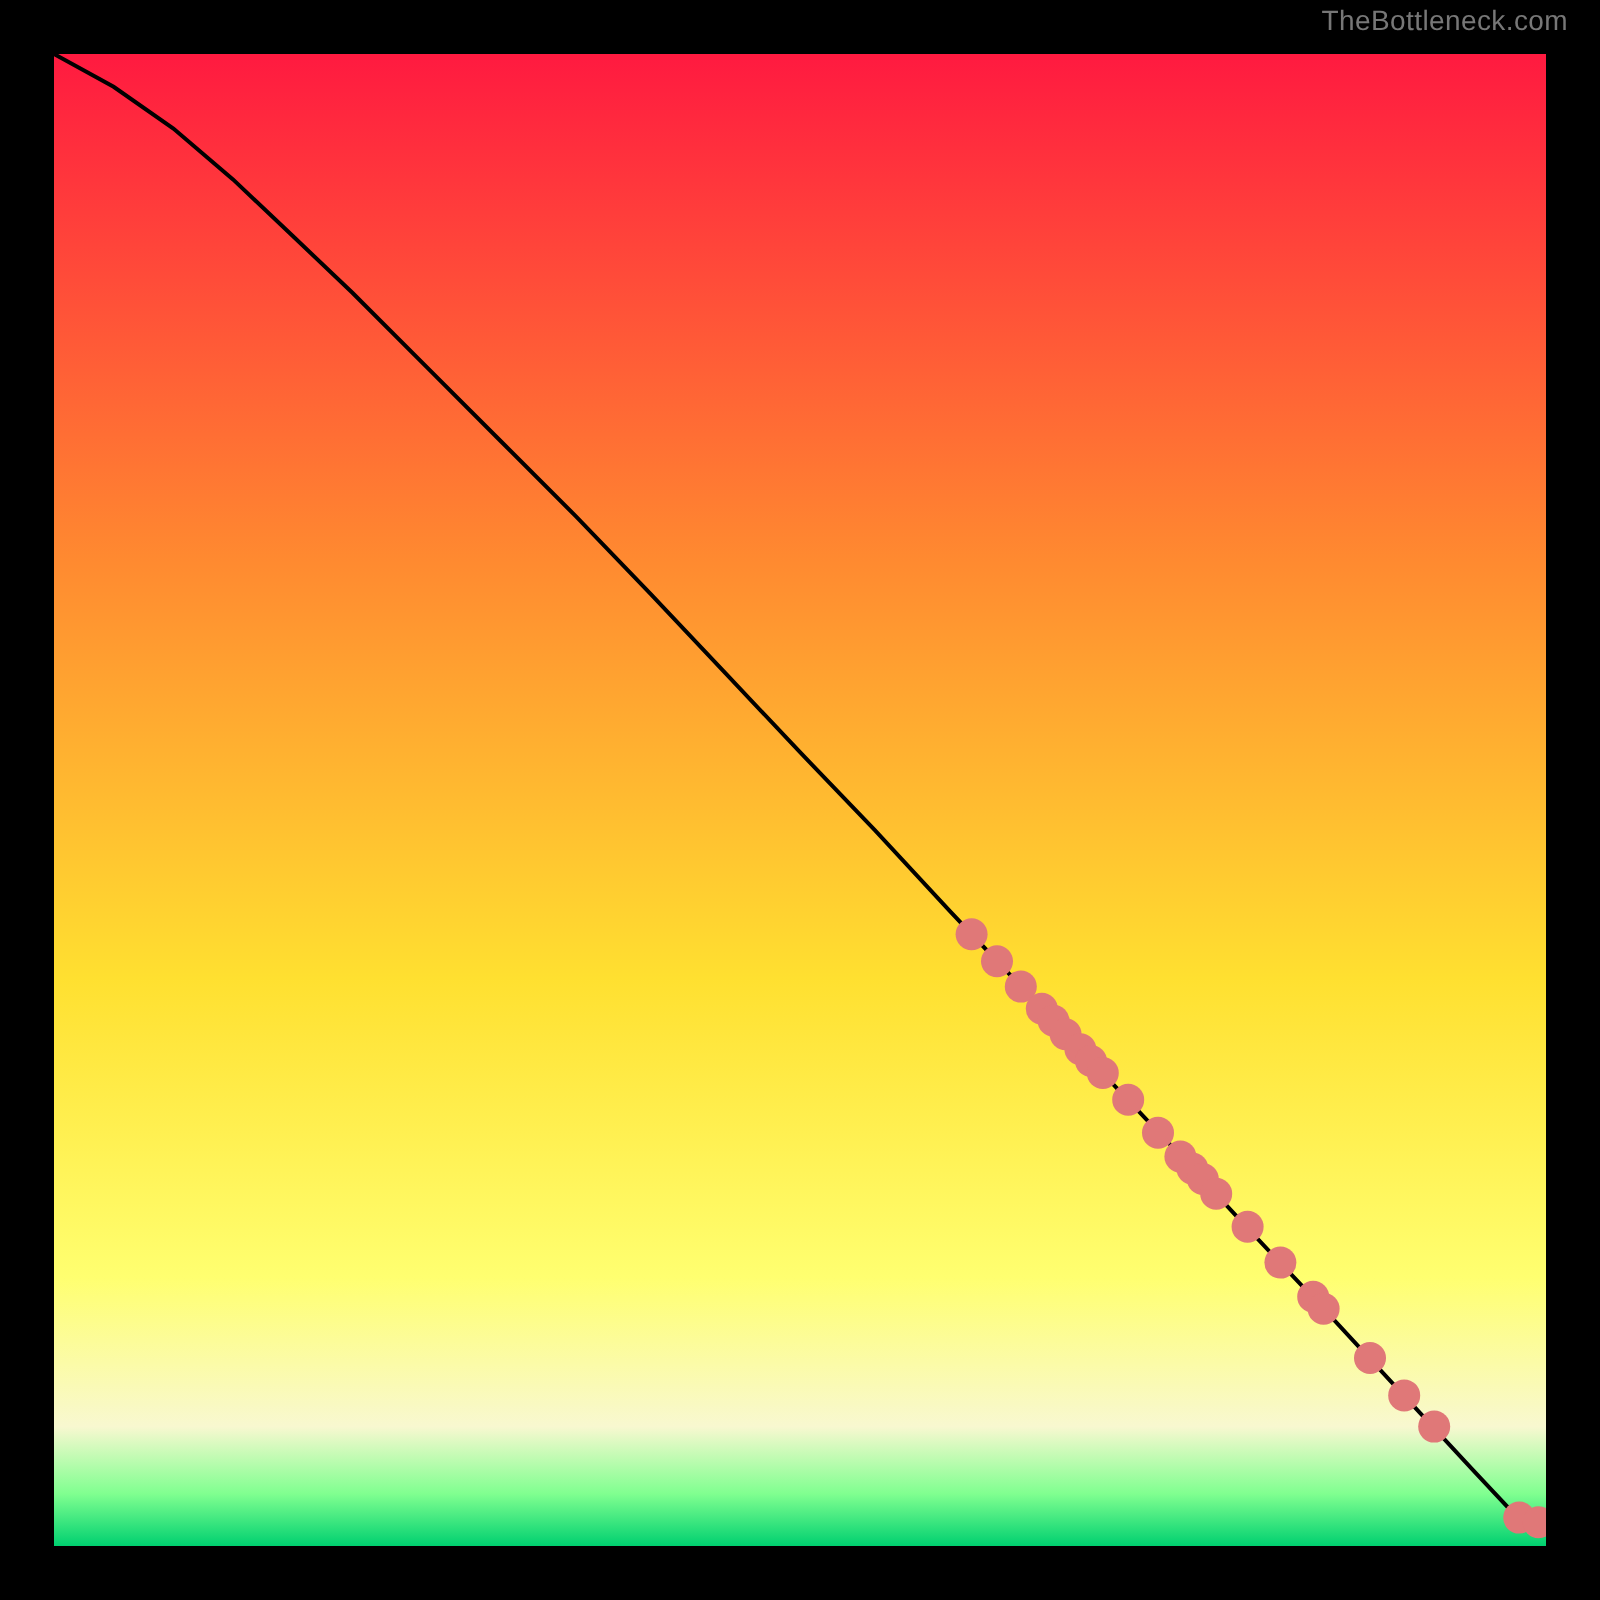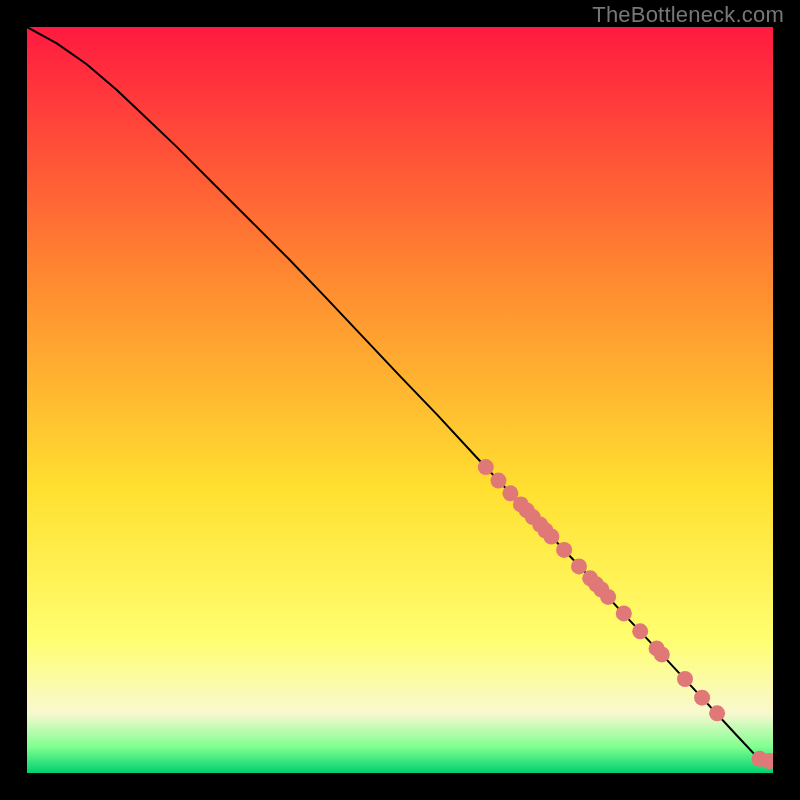--- a/index.html
+++ b/index.html
@@ -8,21 +8,21 @@
     width: 800px;
     height: 800px;
     background: #000;
     position: relative;
     font-family: Arial, Helvetica, sans-serif;
   }
   .watermark {
     position: absolute;
     top: 2px;
     right: 16px;
-    font-size: 22px;
+    font-size: 14px;
     color: #777;
     font-weight: 500;
     letter-spacing: 0.2px;
   }
   .plot-area {
     position: absolute;
     left: 27px;
     top: 27px;
     width: 746px;
     height: 746px;

